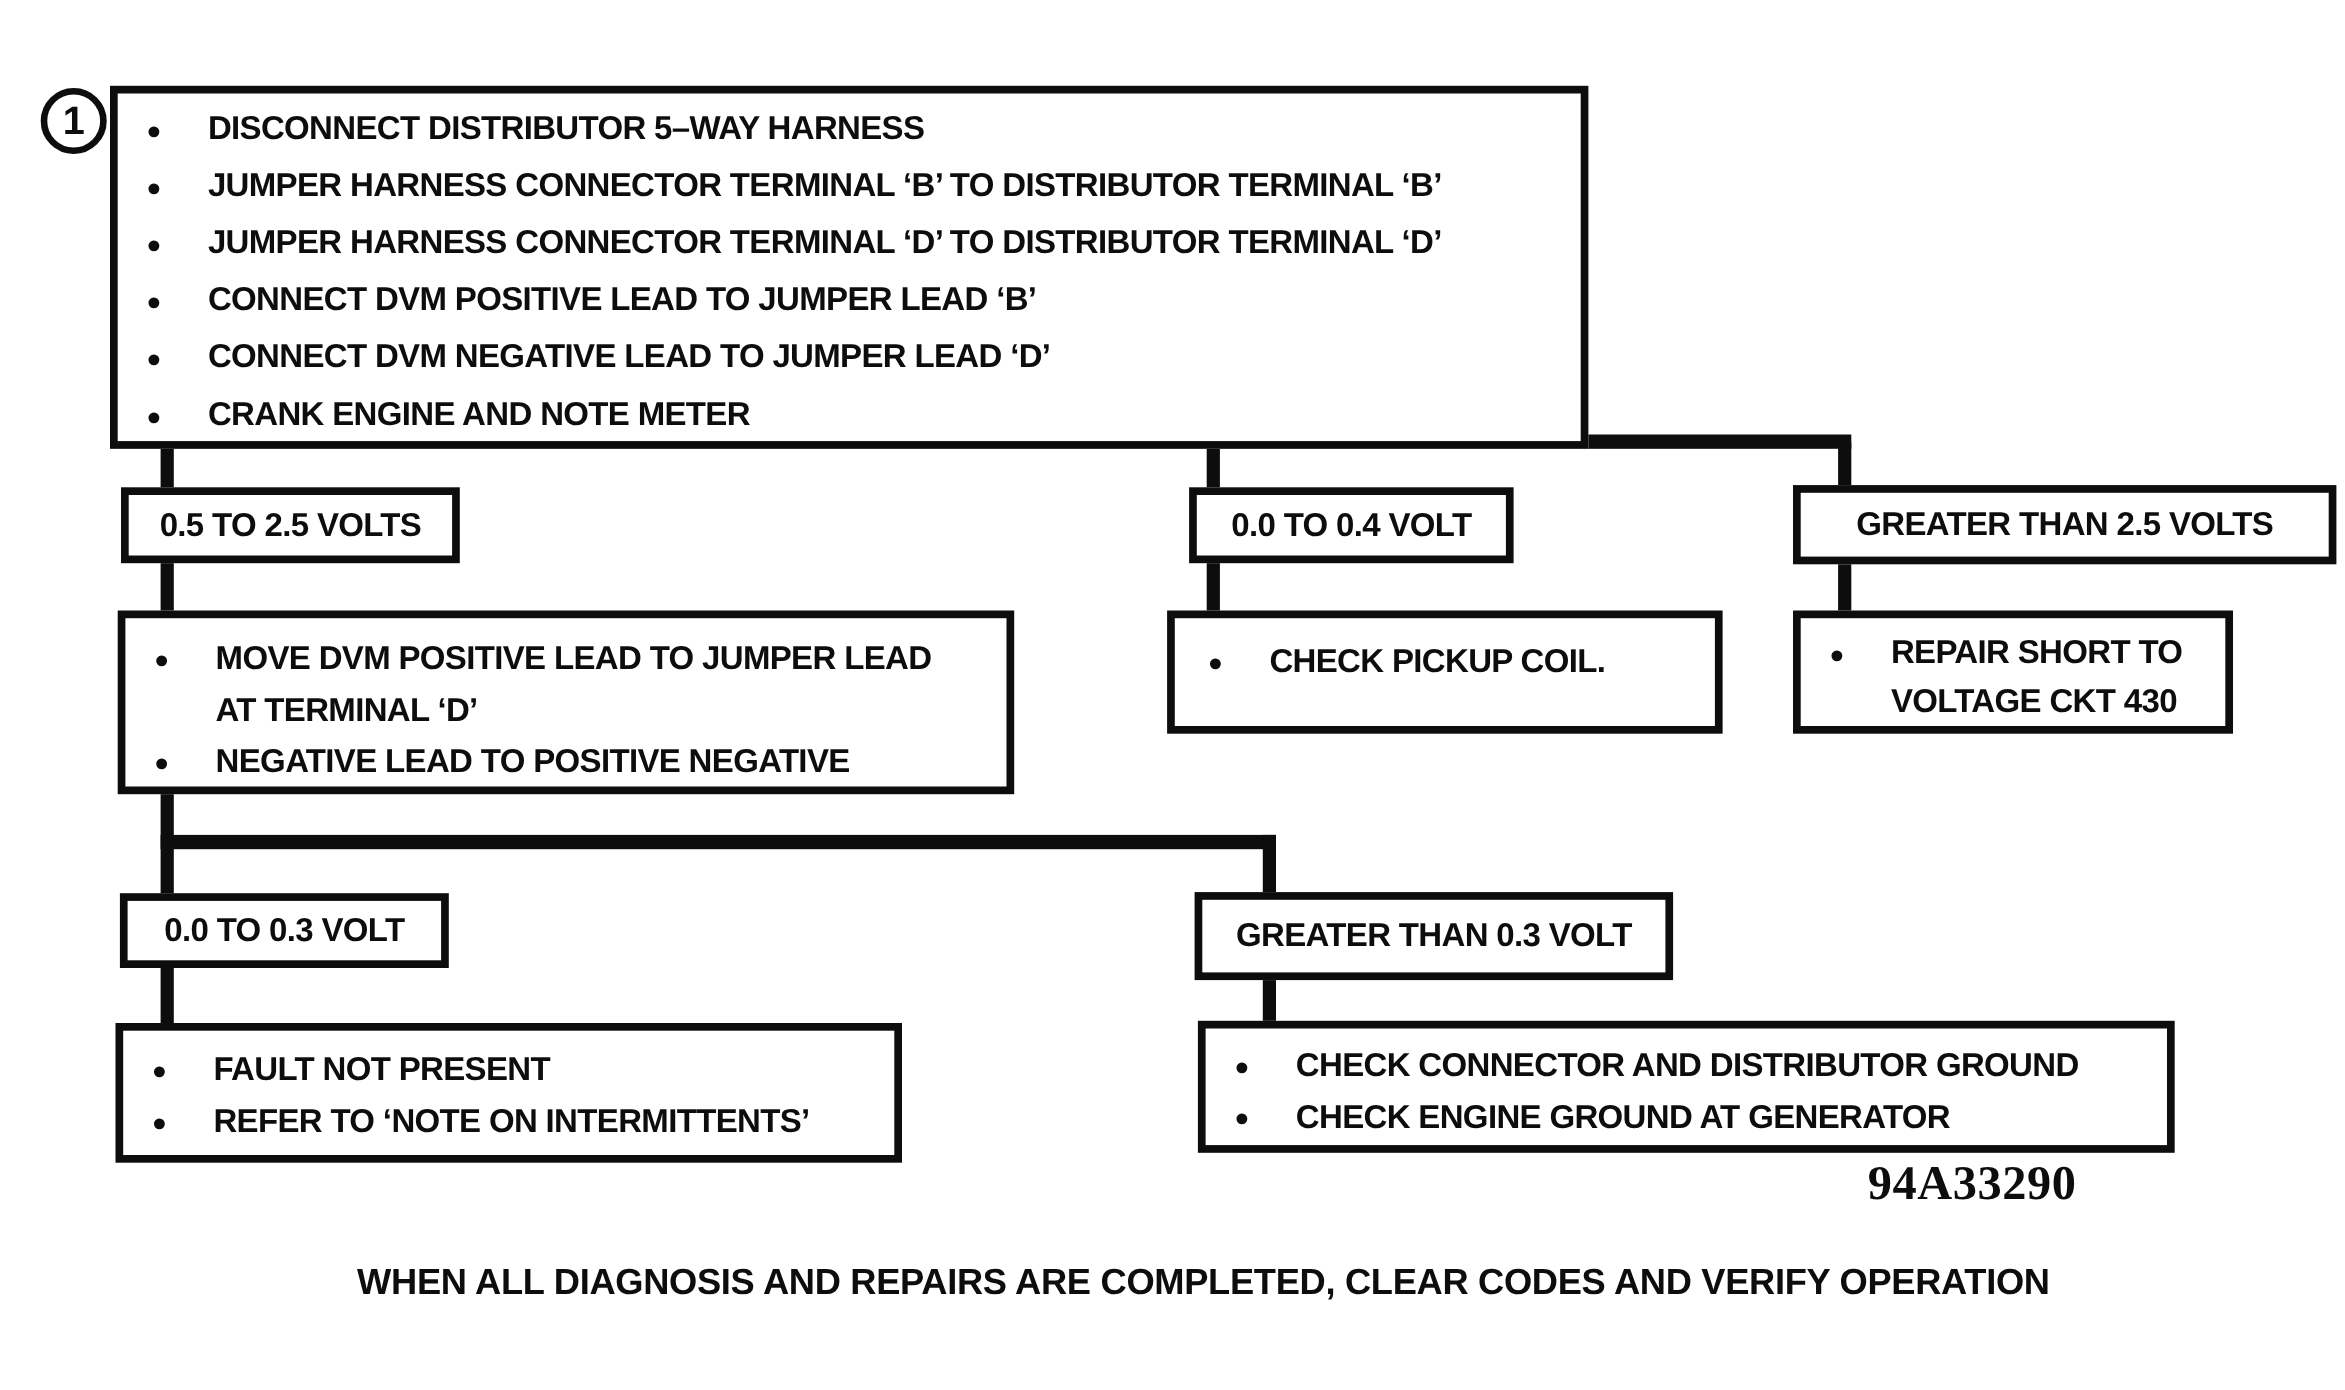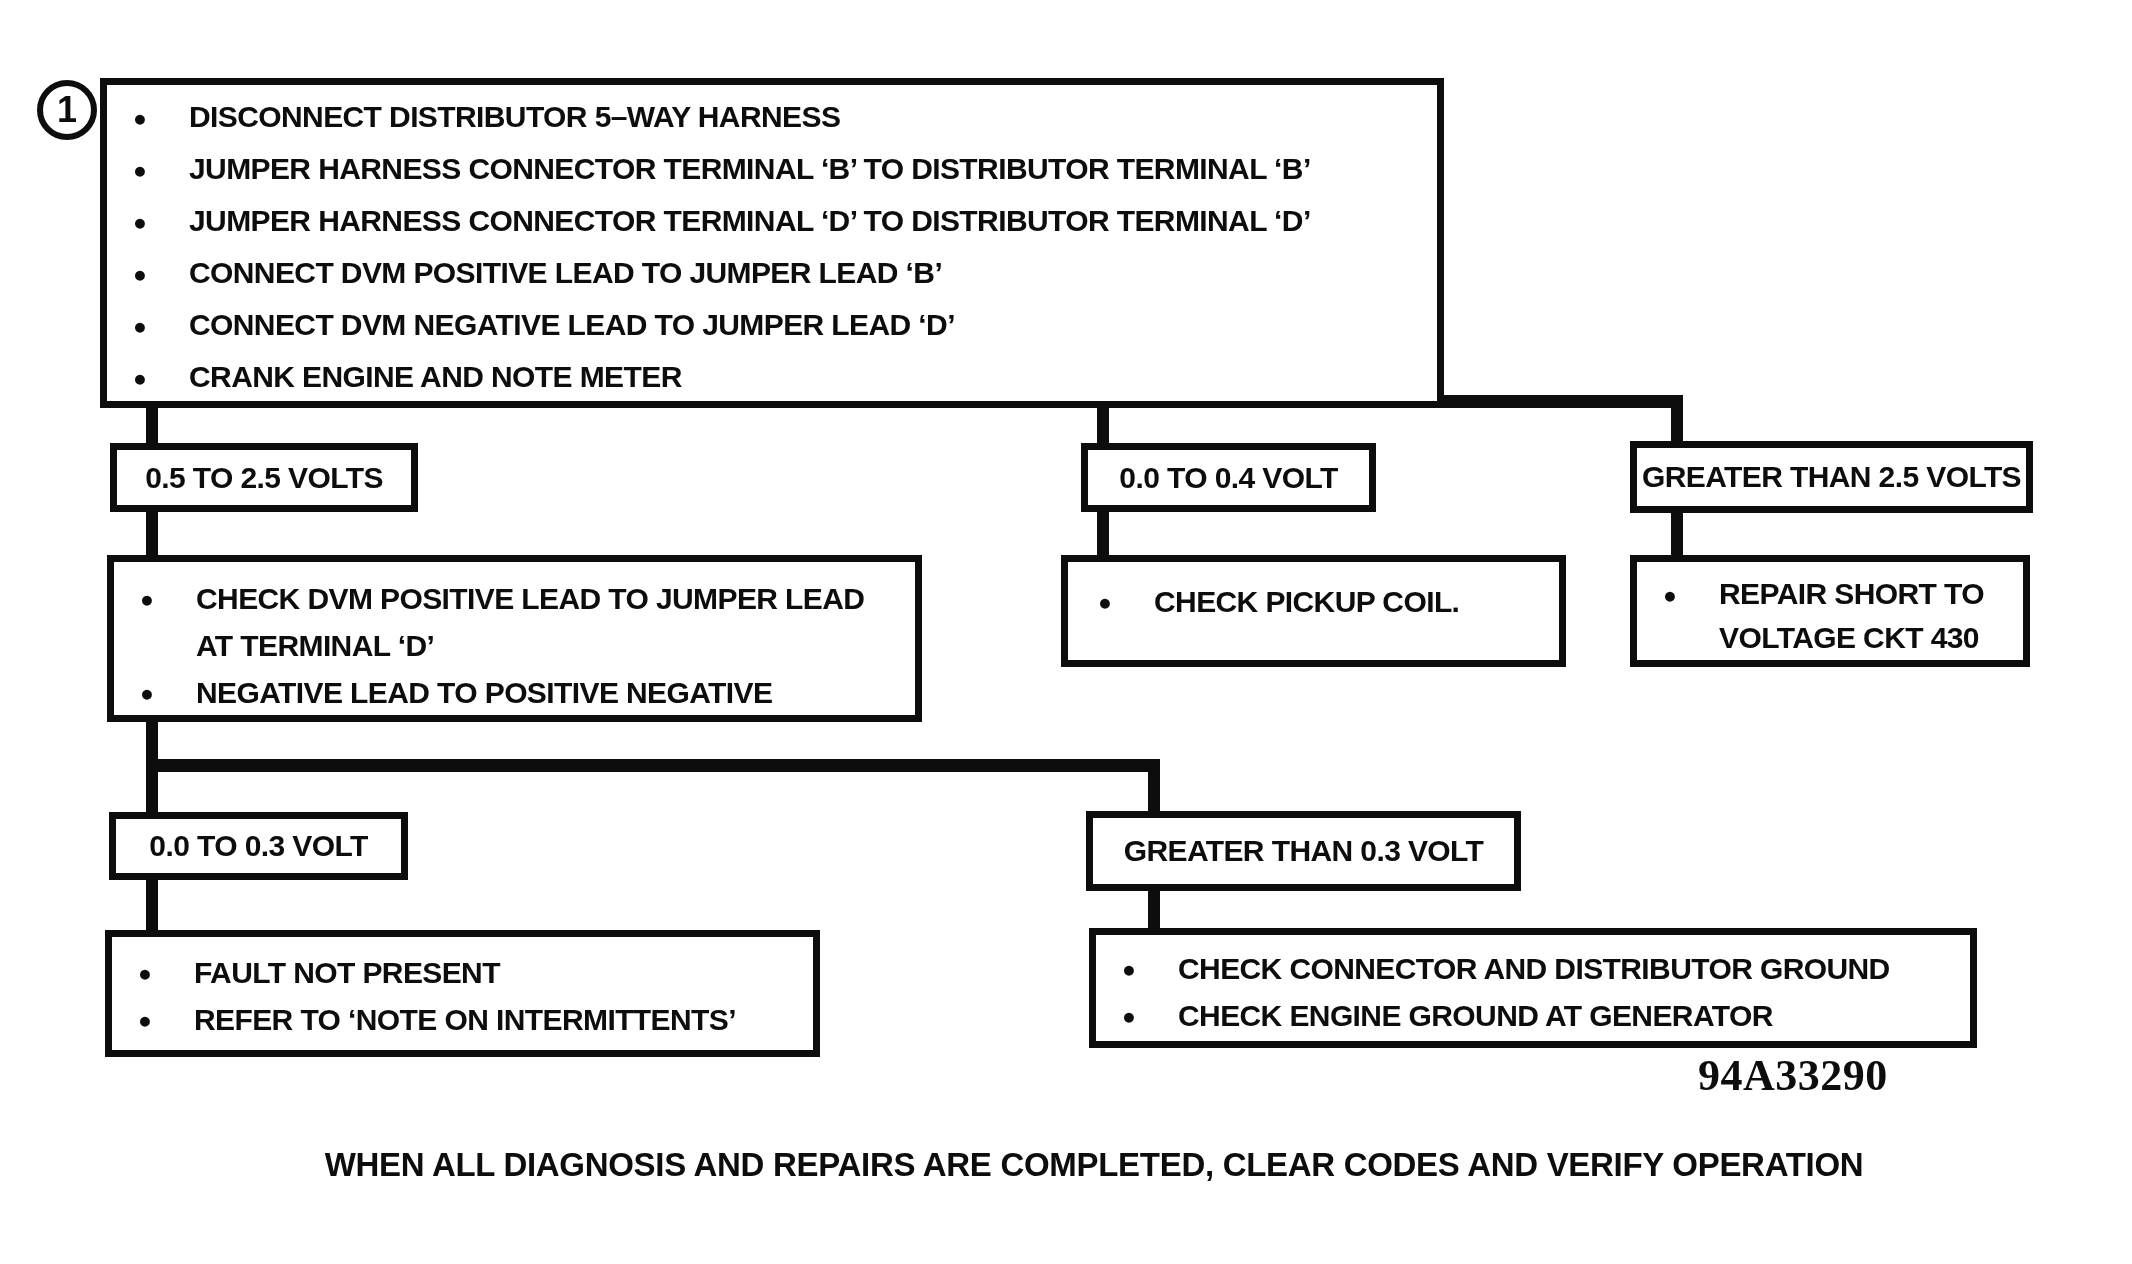--- a/index.html
+++ b/index.html
@@ -107,29 +107,29 @@
         </li>
     </ul>
   </div>
 
   <div class="box cond" style="left:110px; top:443px; width:308px; height:69px;">
     <span>0.5 TO 2.5 VOLTS</span>
   </div>
   <div class="box cond" style="left:1057px; top:443px; width:295px; height:69px;margin-left:24px;">
     <span>0.0 TO 0.4 VOLT</span>
   </div>
-  <div class="box cond" style="left:1630px; top:441px; width:403px; height:72px;">
+  <div class="box cond" style="left:1630px; top:441px; width:494px; height:72px;">
     <span>GREATER THAN 2.5 VOLTS</span>
   </div>
 
   <div class="box act" style="left:107px; top:555px; width:815px; height:167px;">
     <ul style="padding:13px 0 0 26px;">
       <li>
         <span class="blt">●</span>
-        <span class="txt">CHECK DVM POSITIVE LEAD TO JUMPER LEAD
+        <span class="txt">MOVE DVM POSITIVE LEAD TO JUMPER LEAD
 AT TERMINAL ‘D’</span>
         </li>
       <li>
         <span class="blt">●</span>
         <span class="txt">NEGATIVE LEAD TO POSITIVE NEGATIVE</span>
         </li>
     </ul>
   </div>
   <div class="box act" style="left:1061px; top:555px; width:505px; height:112px;">
     <ul style="padding:16px 0 0 30px;">

